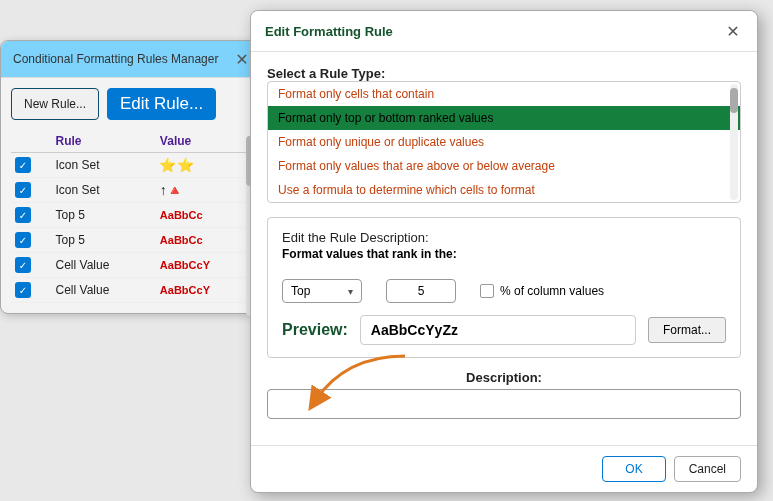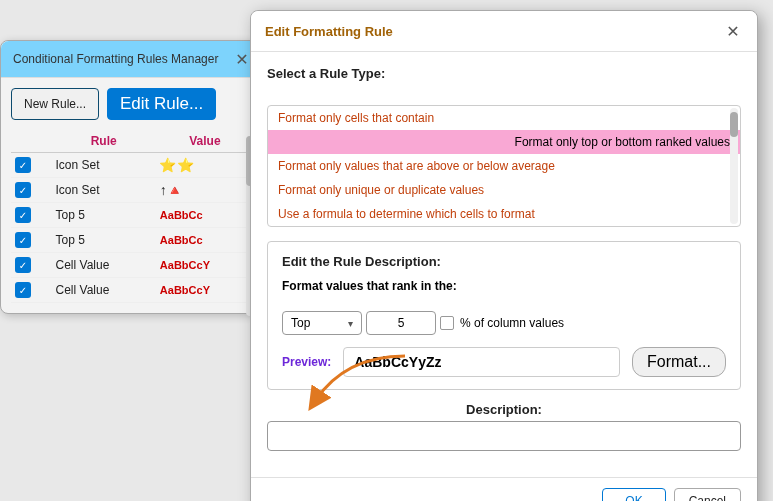--- a/index.html
+++ b/index.html
@@ -62,26 +62,26 @@
       cursor: pointer;
       font-size: 17px;
       color: #fff;
     }
 
     .rules-table {
       width: 100%;
       border-collapse: collapse;
     }
     .rules-table th {
-      text-align: center;
+      text-align: left;
       font-weight: 600;
       font-size: 12px;
       padding: 4px 4px;
       border-bottom: 1px solid #ccc;
-      color: #be185d;
+      color: #4c1d95;
     }
     .rules-table td {
       padding: 4px 4px;
       font-size: 12px;
       color: #222;
       border-bottom: 1px solid #eee;
     }
     .check-blue {
       width: 16px;
       height: 16px;
@@ -111,21 +111,21 @@
       border-bottom: 1px solid #e0e0e0;
       padding: 10px 14px;
       display: flex;
       align-items: center;
       justify-content: space-between;
       border-radius: 8px 8px 0 0;
     }
     .dialog-title-text {
       font-size: 13px;
       font-weight: 600;
-      color: #a16207;
+      color: #14532d;
     }
     .close-btn {
       width: 20px;
       height: 20px;
       background: none;
       border: none;
       cursor: pointer;
       font-size: 16px;
       color: #555;
       display: flex;
@@ -134,41 +134,40 @@
       border-radius: 4px;
     }
 
     .dialog-body {
       padding: 14px 16px;
     }
 
     .section-label {
       font-size: 13px;
       font-weight: 600;
-      margin-bottom: 24px;
+      margin-bottom: 0;
       color: #222;
     }
 
     .rule-type-list {
       border: 1px solid #ccc;
       border-radius: 4px;
       overflow: hidden;
       margin-bottom: 14px;
       position: relative;
     }
     .rule-type-item {
       padding: 5px 10px;
       font-size: 12px;
       color: #c2410c;
       cursor: pointer;
     }
     .rule-type-item.selected {
-      background: #f9a8d4;
+      background: #15803d;
       color: #000;
-      text-align: right;
     }
     .rule-type-scrollbar {
       position: absolute;
       right: 2px;
       top: 2px;
       bottom: 2px;
       width: 8px;
       background: #f0f0f0;
       border-radius: 4px;
     }
@@ -181,28 +180,28 @@
     }
 
     .description-section {
       border: 1px solid #ccc;
       border-radius: 4px;
       padding: 12px 14px;
       margin-bottom: 12px;
     }
     .desc-title {
       font-size: 13px;
-      font-weight: 700;
-      margin-bottom: 10px;
+      font-weight: 400;
+      margin-bottom: 2px;
       color: #222;
     }
     .rank-row {
       display: flex;
       align-items: center;
-      gap: 4px;
+      gap: 24px;
       margin-bottom: 12px;
     }
     .rank-select {
       display: flex;
       align-items: center;
       border: 1px solid #999;
       border-radius: 4px;
       padding: 4px 8px;
       background: #fff;
       cursor: pointer;
@@ -231,40 +230,40 @@
       border-radius: 2px;
       background: #fff;
     }
 
     .preview-row {
       display: flex;
       align-items: center;
       gap: 12px;
     }
     .preview-label {
-      font-size: 12px;
+      font-size: 16px;
       font-weight: 600;
-      color: #6d28d9;
+      color: #14532d;
     }
     .preview-box {
       flex: 1;
       border: 1px solid #ccc;
       border-radius: 4px;
       padding: 6px 10px;
       font-size: 14px;
       font-weight: 700;
       color: #000;
     }
     .format-btn {
       padding: 5px 14px;
       border: 1px solid #aaa;
       background: #f0f0f0;
-      border-radius: 12px;
-      cursor: pointer;
-      font-size: 16px;
+      border-radius: 3px;
+      cursor: pointer;
+      font-size: 12px;
     }
 
     .desc-row {
       margin-bottom: 12px;
     }
     .desc-field-label {
       font-size: 13px;
       font-weight: 600;
       color: #222;
       margin-bottom: 4px;
@@ -404,22 +403,22 @@
   <div class="dialog-title-bar">
     <span class="dialog-title-text">Edit Formatting Rule</span>
     <button class="close-btn">✕</button>
   </div>
   <div class="dialog-body">
     <div class="section-label">Select a Rule Type:</div>
     <div class="rule-type-list">
       <div id="rule-type-items">
           <div class="rule-type-item">Format only cells that contain</div>
           <div class="rule-type-item selected">Format only top or bottom ranked values</div>
+          <div class="rule-type-item">Format only unique or duplicate values</div>
           <div class="rule-type-item">Format only values that are above or below average</div>
-          <div class="rule-type-item">Format only unique or duplicate values</div>
           <div class="rule-type-item">Use a formula to determine which cells to format</div>
         </div>
       <div class="rule-type-scrollbar">
         <div class="rule-type-scrollbar-thumb"></div>
       </div>
     </div>
 
     <div class="description-section">
       <div class="desc-title">Edit the Rule Description:</div>
       <div style="font-size:12px; font-weight:600; margin-bottom:18px;">Format values that rank in the:</div>

